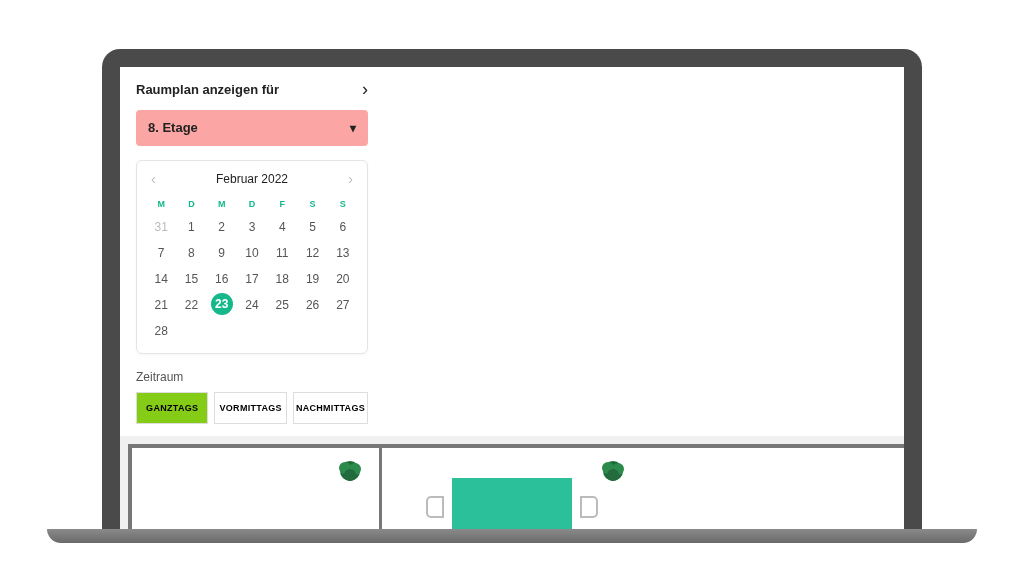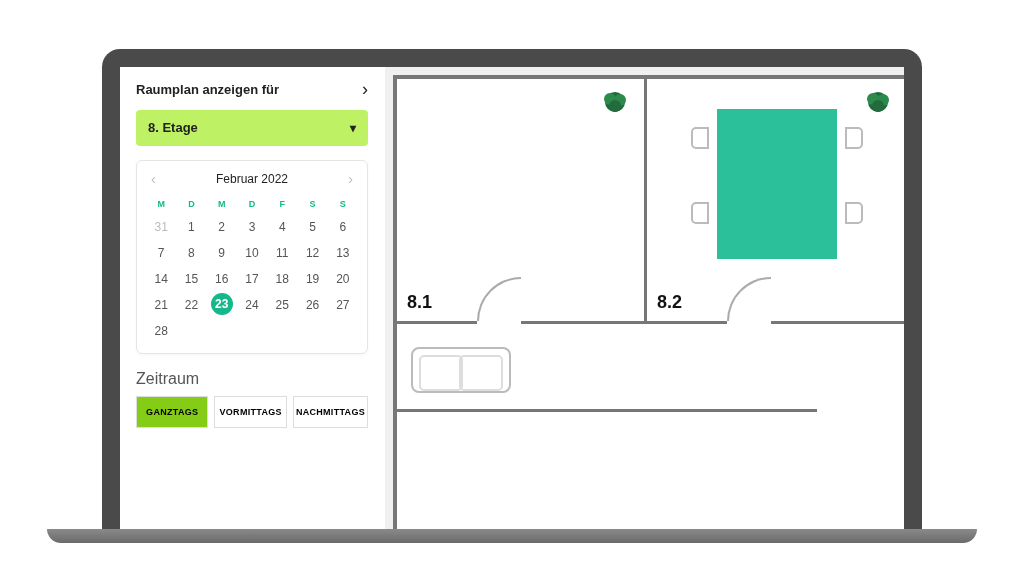--- a/index.html
+++ b/index.html
@@ -1,35 +1,35 @@
 <!DOCTYPE html>
 <html><head>
 <meta charset="utf-8">
 <style>
   * { box-sizing: border-box; margin: 0; padding: 0; font-family: Arial, Helvetica, sans-serif; }
   body { width:1024px; height:577px; background:#fff; display:flex; align-items:center; justify-content:center; }
   .laptop-frame { width:820px; height:480px; background:#4a4a4a; border-radius:18px 18px 0 0; padding:18px 18px 0 18px; position:relative; }
   .laptop-base { position:absolute; bottom:-14px; left:-55px; width:930px; height:14px; background:linear-gradient(#8a8a8a,#6a6a6a); border-radius:0 0 14px 14px; }
-  .screen { width:100%; height:100%; background:#fff; display:flex; overflow:hidden; }
+  .screen { width:100%; height:100%; background:#fff; display:flex; overflow:hidden;flex-direction:column; }
   .sidebar { width:265px; padding:12px 16px; border-right:1px solid transparent; }
   .sect-title { font-size:13px; font-weight:600; color:#222; }
   .title-row { display:flex; align-items:center; justify-content:space-between; margin-bottom:10px; }
   .chev { font-size:18px; color:#222; cursor:pointer; }
-  .floor-select { width:100%; height:36px; background:#bef264; border-radius:4px; display:flex; align-items:center; justify-content:space-between; padding:0 12px; font-size:13px; font-weight:700; color:#222; cursor:pointer; margin-bottom:14px; }
+  .floor-select { width:100%; height:36px; background:#fca5a5; border-radius:4px; display:flex; align-items:center; justify-content:space-between; padding:0 12px; font-size:13px; font-weight:700; color:#222; cursor:pointer; margin-bottom:14px; }
   .dropchev { font-size:12px; }
   .calendar { border:1px solid #e4e4e4; border-radius:6px; padding:10px; box-shadow:0 1px 3px rgba(0,0,0,0.04); margin-bottom:16px; }
   .cal-header { display:flex; align-items:center; justify-content:space-between; margin-bottom:8px; }
   .cal-month { font-size:12px; font-weight:400; color:#222; }
   .cal-nav { color:#bbb; font-size:14px; cursor:pointer; padding:0 4px; }
   .cal-grid { display:grid; grid-template-columns:repeat(7,1fr); gap:2px; text-align:center; }
   .cal-dow { font-size:9px; font-weight:700; color:#15b88a; padding:4px 0; }
   .cal-day { font-size:12px; color:#bbb; padding:5px 0; cursor:pointer; border-radius:50%; }
   .cal-day.cm { color:#555; }
   .cal-day.sel { background:#15b88a; color:#fff; font-weight:700; width:22px; height:22px; line-height:22px; padding:0; margin:0 auto; }
-  .zeit-title { font-size:16px; color:#555; margin-bottom:8px; }
+  .zeit-title { font-size:12px; color:#555; margin-bottom:8px; }
   .zeit-row { display:flex; gap:6px; }
   .zeit-btn { flex:1; border:1px solid #ddd; background:#fff; font-size:9px; font-weight:700; padding:10px 2px; text-align:center; cursor:pointer; letter-spacing:.3px; }
   .zeit-btn.active { background:#84cc16; }
   .floorplan { flex:1; position:relative; background:#f0f0f0; padding:8px; }
   .building { position:absolute; top:8px; left:8px; right:0; bottom:0; border:4px solid #777; border-right:none; border-bottom:none; background:#fff; }
   .room { position:absolute; border:3px solid #777; background:#fff; }
   .room-81 { left:0; top:0; width:250px; height:245px; border-top:none; border-left:none; }
   .room-82 { left:250px; top:0; width:260px; height:245px; border-top:none; border-left:none; border-right:none; }
   .room-label { position:absolute; bottom:8px; left:10px; font-size:18px; font-weight:800; color:#111; }
   .door-81 { position:absolute; bottom:-3px; left:80px; width:44px; height:6px; background:#fff; }

